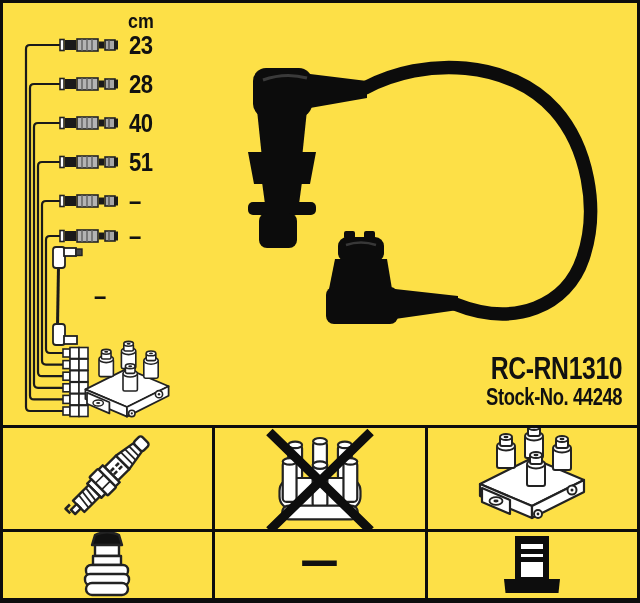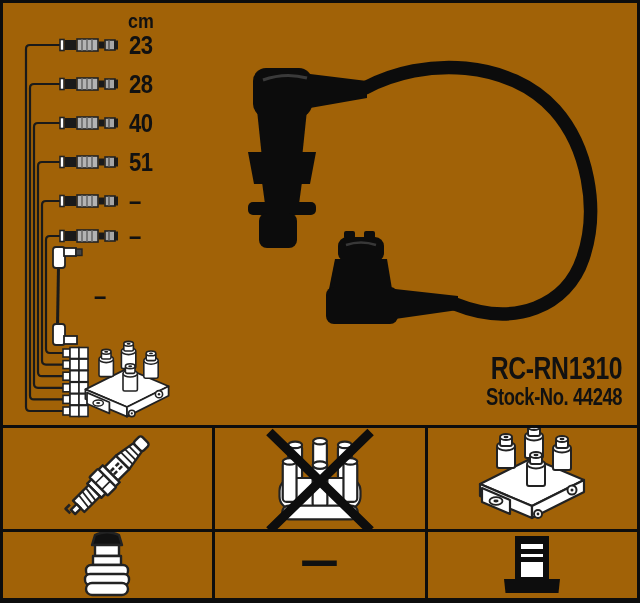--- a/index.html
+++ b/index.html
@@ -1,17 +1,17 @@
 <!DOCTYPE html>
 <html><head>
 <meta charset="utf-8">
 <style>
   html,body{margin:0;padding:0;background:#fff;}
   .frame{
-    position:relative;width:640px;height:603px;background:#a16207;overflow:hidden;
+    position:relative;width:640px;height:603px;background:#fde047;overflow:hidden;
     font-family:"Liberation Sans",sans-serif;color:#111;
   }
   .bline{position:absolute;background:#0d0d0d;}
   svg{display:block;}
   .abs{position:absolute;}
   text{font-family:"Liberation Sans",sans-serif;font-weight:bold;fill:#111;}
   .partnum{
     position:absolute;top:352px;right:18px;text-align:right;
     transform:scaleX(.8);transform-origin:100% 0;white-space:nowrap;
   }

